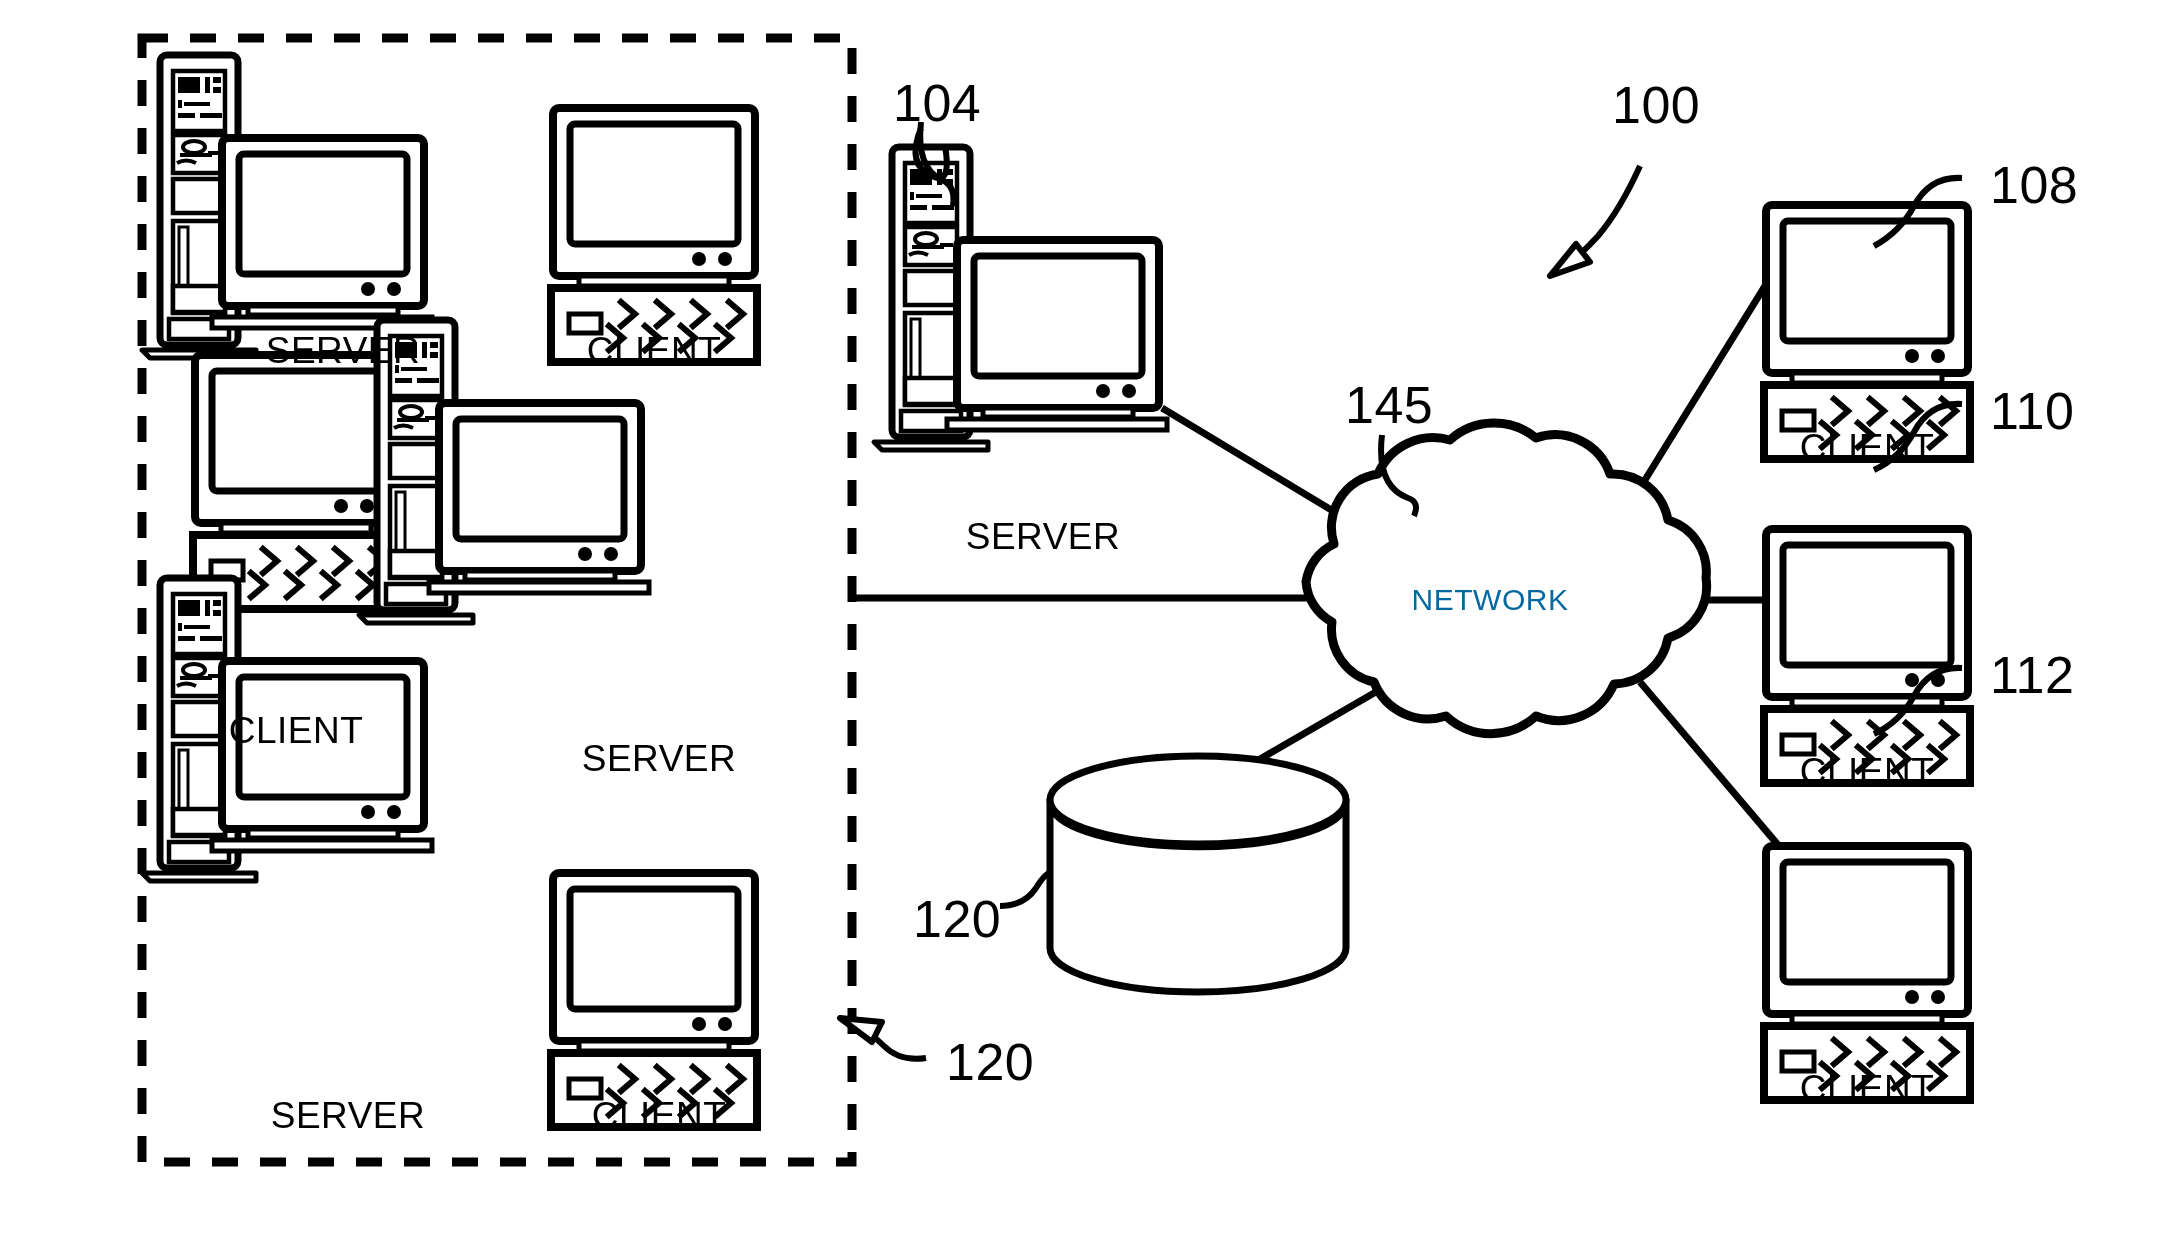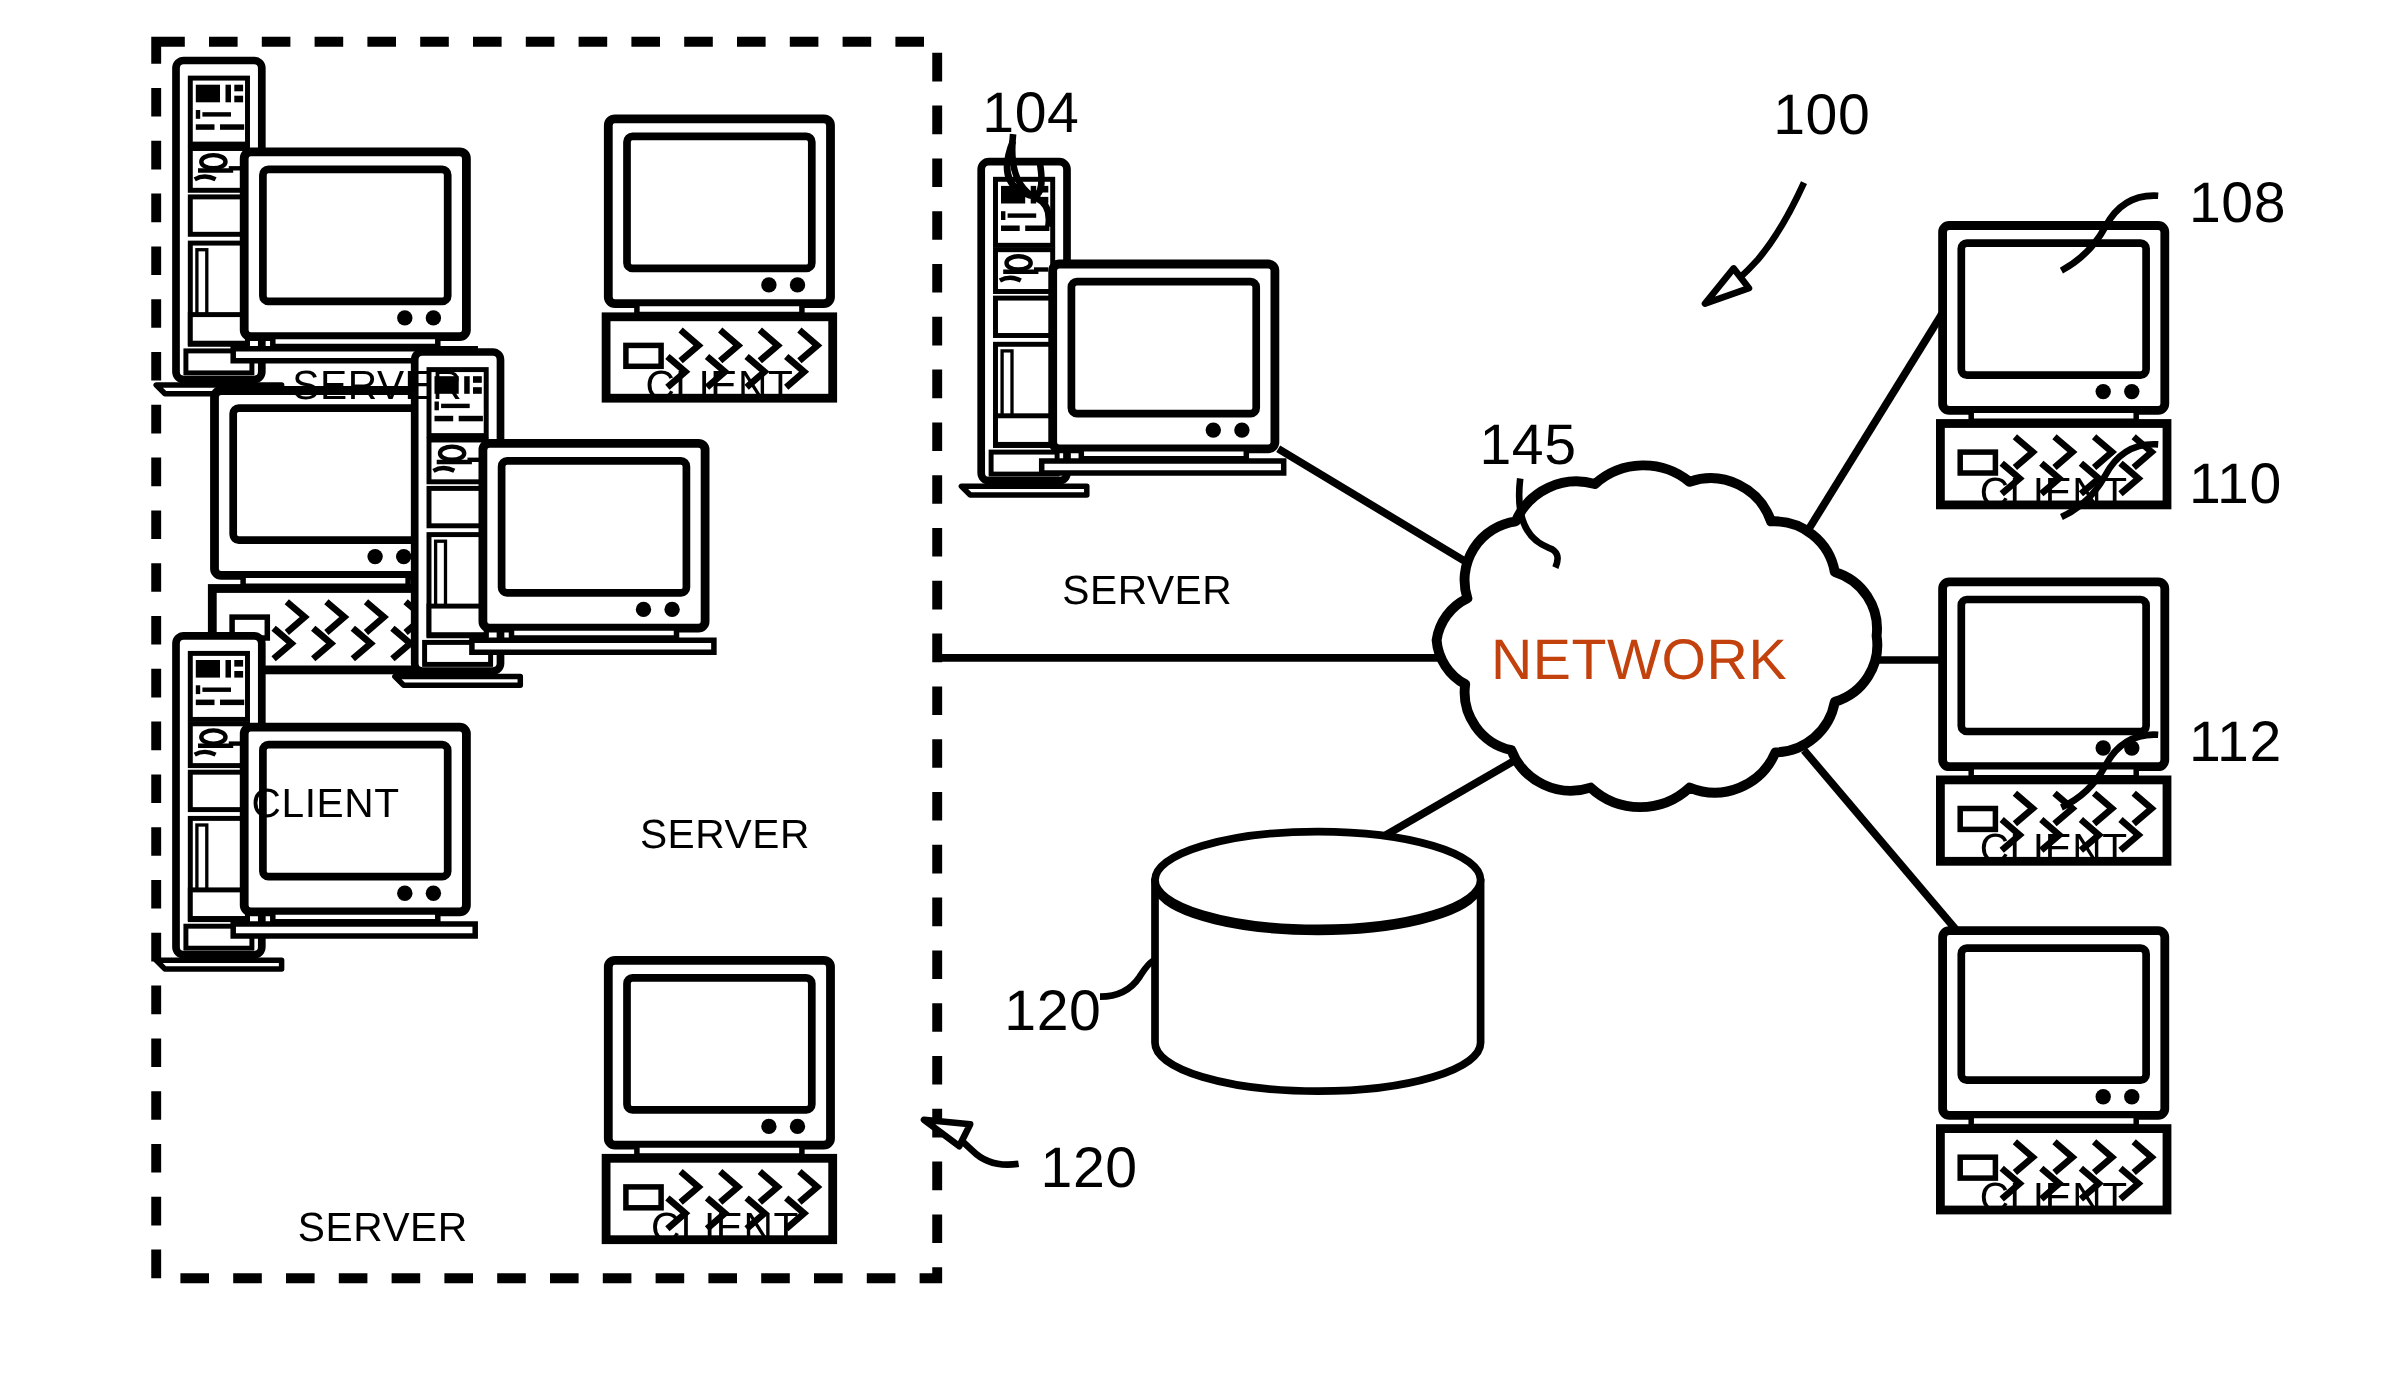--- a/index.html
+++ b/index.html
@@ -38,22 +38,22 @@
     font-weight: 400;
     text-align: right;
     transform: translateX(-50%);
   }
   .ref-num {
     font-size: 52px;
     font-weight: 400;
   }
   .cloud-label {
     position: absolute;
-    color: #c2410c;
-    font-size: 52px;
+    color: #0369a1;
+    font-size: 30px;
     font-family: "Liberation Sans", sans-serif;
     white-space: nowrap;
     transform: translate(-50%, -50%);
     letter-spacing: 0.5px;
   }
 </style>
 </head>
 <body>
 
 <div id="figure-root">
@@ -275,17 +275,17 @@
   <div class="dev-label" style="left:1867px; top:751px;">CLIENT</div>
   <div class="dev-label" style="left:1867px; top:1068px;">CLIENT</div>
 
   <div class="cloud-label" style="left:1490px; top:600px;">NETWORK</div>
 
   <div class="ref-num" style="left:1612px; top:75px;">100</div>
   <div class="ref-num" style="left:1345px; top:375px;">145</div>
   <div class="ref-num" style="left:893px; top:73px;">104</div>
   <div class="ref-num" style="left:913px; top:889px;">120</div>
   <div class="ref-num" style="left:1990px; top:155px;">108</div>
-  <div class="ref-num" style="left:1990px; top:381px;margin-top:29px;">110</div>
+  <div class="ref-num" style="left:1990px; top:381px;">110</div>
   <div class="ref-num" style="left:1990px; top:645px;">112</div>
   <div class="ref-num" style="left:946px; top:1032px;">120</div>
 
 </div>
 
 </body></html>

